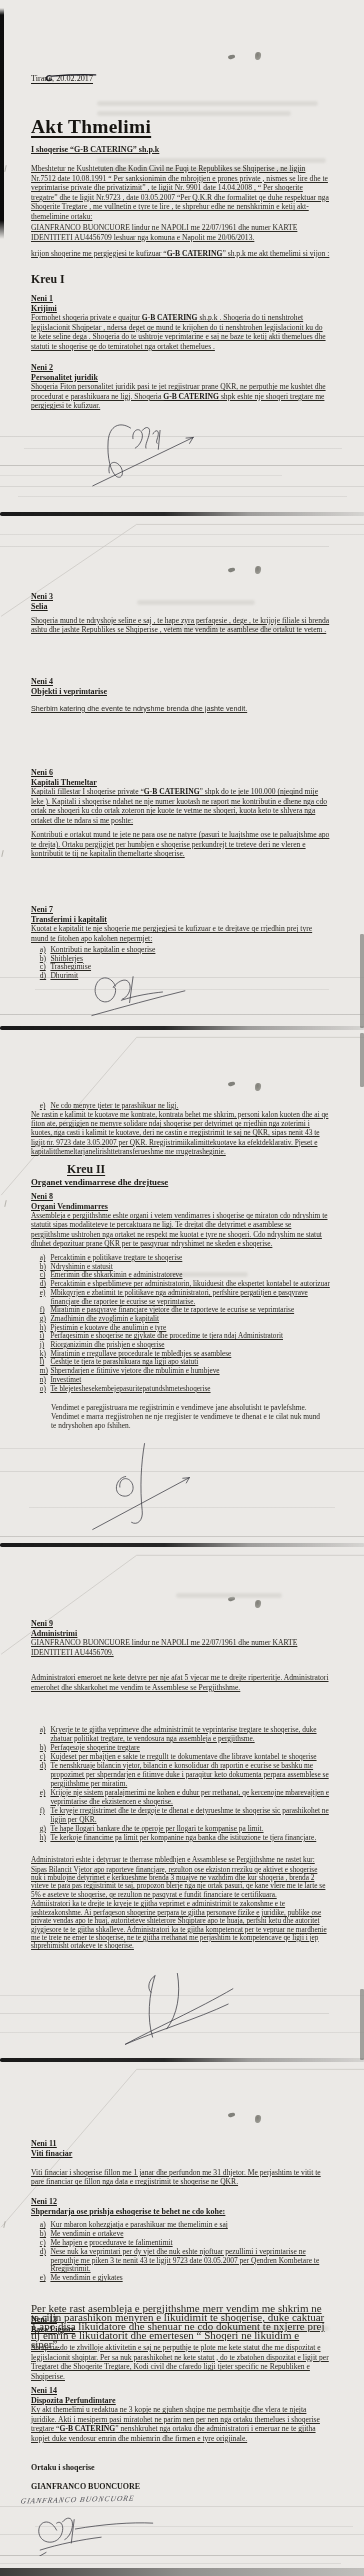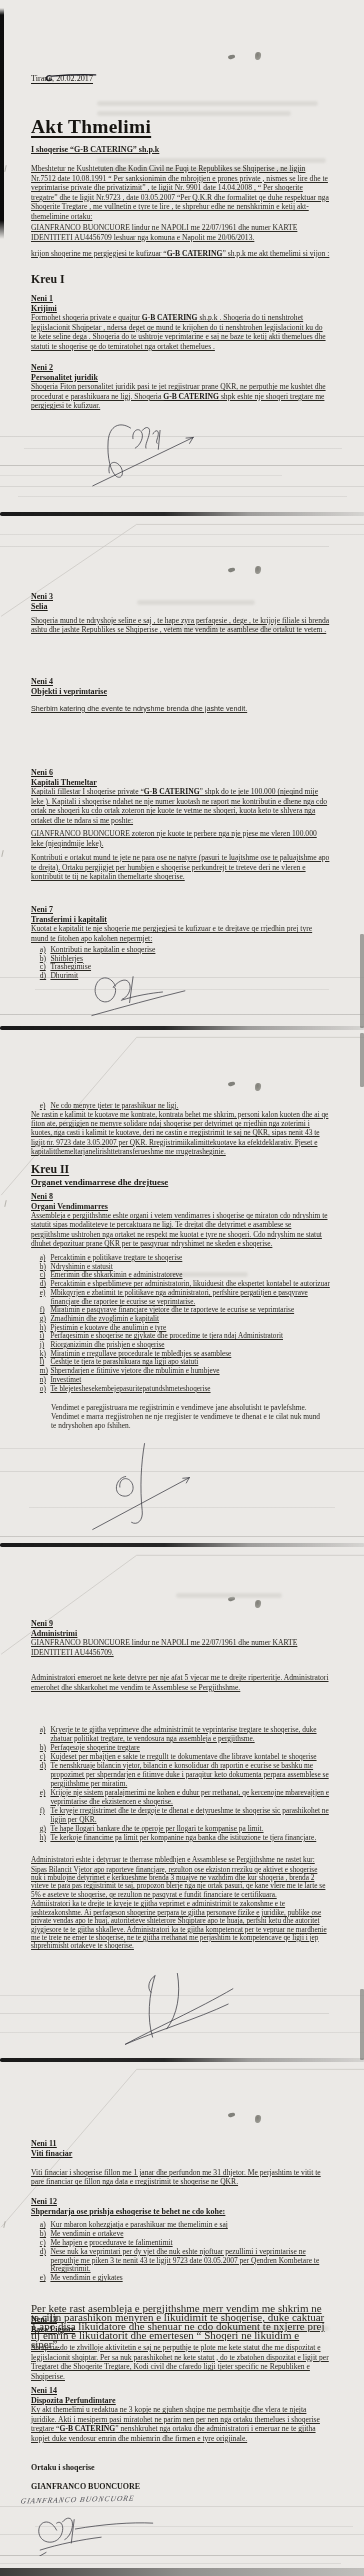--- a/index.html
+++ b/index.html
@@ -35,21 +35,21 @@
     background-size:365px 0.6px,318px 0.6px,365px 0.6px,365px 1.2px,341px 0.6px;
     background-position:0 445px,35px 465px,0 473px,0 494px,0 502px;}
   .abs{position:absolute;}
   .txt{font-size:7.6px;line-height:9.6px;width:299px;left:31px;text-decoration:underline;}
   .h{font-weight:bold;font-size:8px;line-height:9.6px;text-decoration:underline;text-underline-offset:1.2px;color:#1f1d19;}
   .hnum{font-weight:bold;font-size:8px;line-height:9.6px;text-decoration:underline;text-underline-offset:1.2px;color:#1f1d19;}
   .date{font-weight:normal;font-size:8.2px;text-decoration:underline;text-underline-offset:1.8px;color:#1d1b17;}
   .doctitle{font-weight:bold;font-size:19.4px;letter-spacing:0.3px;color:#171511;
             text-decoration:underline;text-decoration-thickness:1.8px;text-underline-offset:2.9px;}
   .kreu{font-weight:bold;font-size:11.8px;color:#1d1b17;}
-  .kreu.u{text-decoration:underline;text-underline-offset:1.8px;}
+  .kreu.u{text-decoration:underline;text-underline-offset:1.8px;margin-left:36px;}
   .kreusub{font-weight:bold;font-size:8.8px;text-decoration:underline;text-underline-offset:1.2px;color:#1d1b17;}
   .gb{font-weight:bold;text-decoration:underline;color:#1d1b17;}
   .sans{font-family:"Liberation Sans",sans-serif;font-size:7.2px;}
   .row{display:flex;margin-left:8.8px;}
   .row .m{width:10.6px;flex:none;}
   .row .t{flex:1;}
   .list3{font-size:7.3px;line-height:8.7px;}
   .body3{font-size:7.4px;line-height:9.2px;}
   .list4{font-size:7.4px;line-height:9px;}
   .tail4{font-size:7.3px;line-height:8.4px;}
@@ -178,21 +178,20 @@
     <div class="hnum">Neni 4</div>
     <div class="h">Objekti i veprimtarise</div>
     <div class="sans" style="margin-top:7.6px">Sherbim katering dhe evente te ndryshme brenda dhe jashte vendit.</div>
   </div>
 
 
   <div class="abs txt" style="top:768px">
     <div class="hnum">Neni 6</div>
     <div class="h">Kapitali Themeltar</div>
     <div><span>Kapitali fillestar I shoqerise private “</span><span class="gb">G-B CATERING</span><span>” shpk do te jete 100.000 (njeqind mije leke ). Kapitali i shoqerise ndahet ne nje numer kuotash ne raport me kontributin e dhene nga cdo ortak ne shoqeri ku cdo ortak zoteron nje kuote te vetme ne shoqeri, kuota keto te shlyera nga ortaket dhe te ndara si me poshte:</span></div>
-    <div style="margin-top:3.5px">GIANFRANCO BUONCUORE  zoteron nje kuote te perbere nga nje pjese me vleren 100.000 leke (njeqindmije leke).</div>
     <div style="margin-top:4.7px">Kontributi e ortakut mund te jete ne para ose ne natyre (pasuri te luajtshme ose te paluajtshme apo te drejta). Ortaku pergjigjet per humbjen e shoqerise perkundrejt te treteve  deri ne vleren e kontributit te tij ne kapitalin themeltarte shoqerise.</div>
   </div>
 
   <div class="abs txt" style="top:905px">
     <div class="hnum">Neni 7</div>
     <div class="h">Transferimi i kapitalit</div>
     <div>Kuotat e kapitalit te nje shoqerie me pergjegjesi te kufizuar e te drejtave qe rrjedhin prej tyre mund te fitohen apo kalohen nepermjet:</div>
     <div style="margin-top:2.4px;line-height:8.8px">
       <div class="row">
           <span class="m">a)</span>

